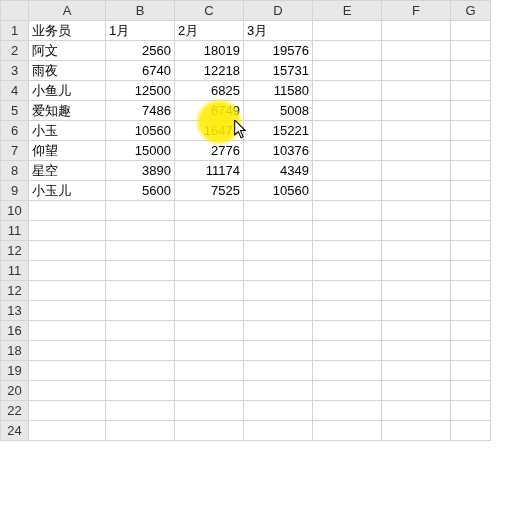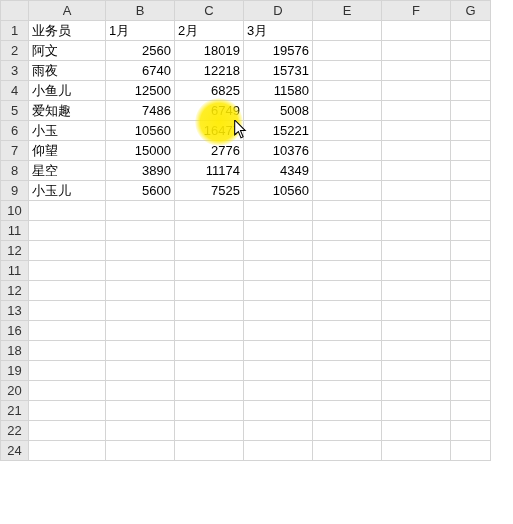--- a/index.html
+++ b/index.html
@@ -267,30 +267,20 @@
         <td class="rowhdr">20</td>
         <td class="colA"></td>
         <td class="colB"></td>
         <td class="colC"></td>
         <td class="colD"></td>
         <td class="colE"></td>
         <td class="colF"></td>
         <td class="colG"></td>
       </tr>
       <tr>
-        <td class="rowhdr">21</td>
-        <td class="colA"></td>
-        <td class="colB"></td>
-        <td class="colC"></td>
-        <td class="colD"></td>
-        <td class="colE"></td>
-        <td class="colF"></td>
-        <td class="colG"></td>
-      </tr>
-      <tr>
         <td class="rowhdr">22</td>
         <td class="colA"></td>
         <td class="colB"></td>
         <td class="colC"></td>
         <td class="colD"></td>
         <td class="colE"></td>
         <td class="colF"></td>
         <td class="colG"></td>
       </tr>
       <tr>

